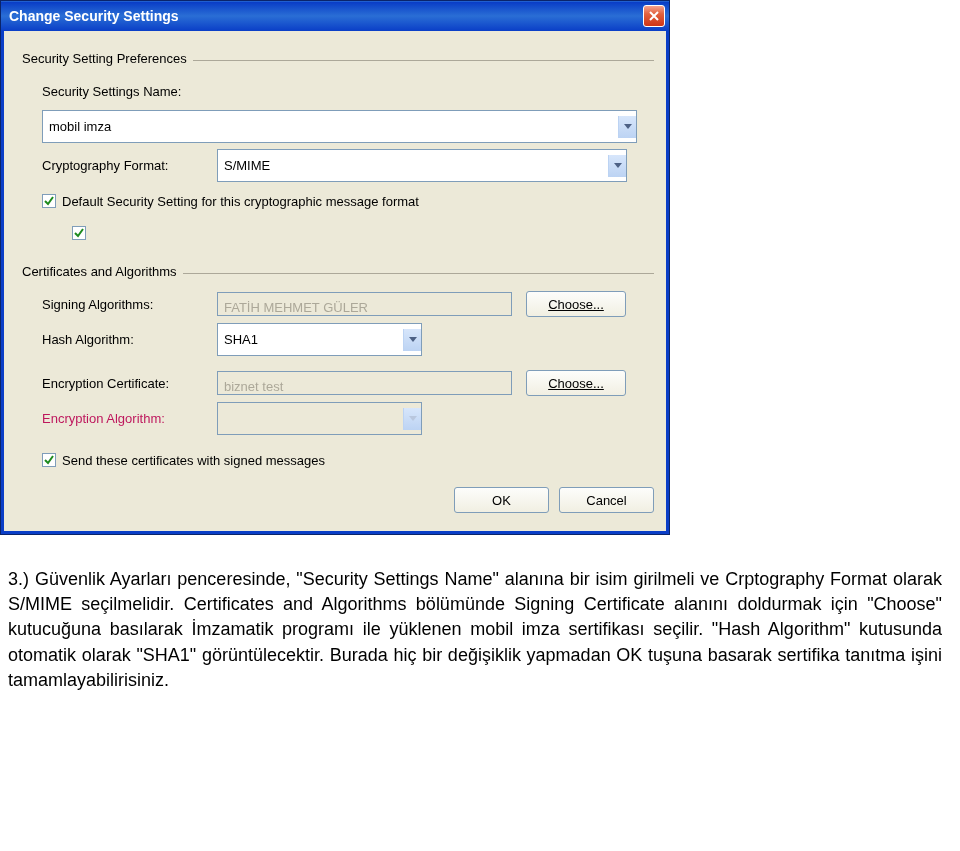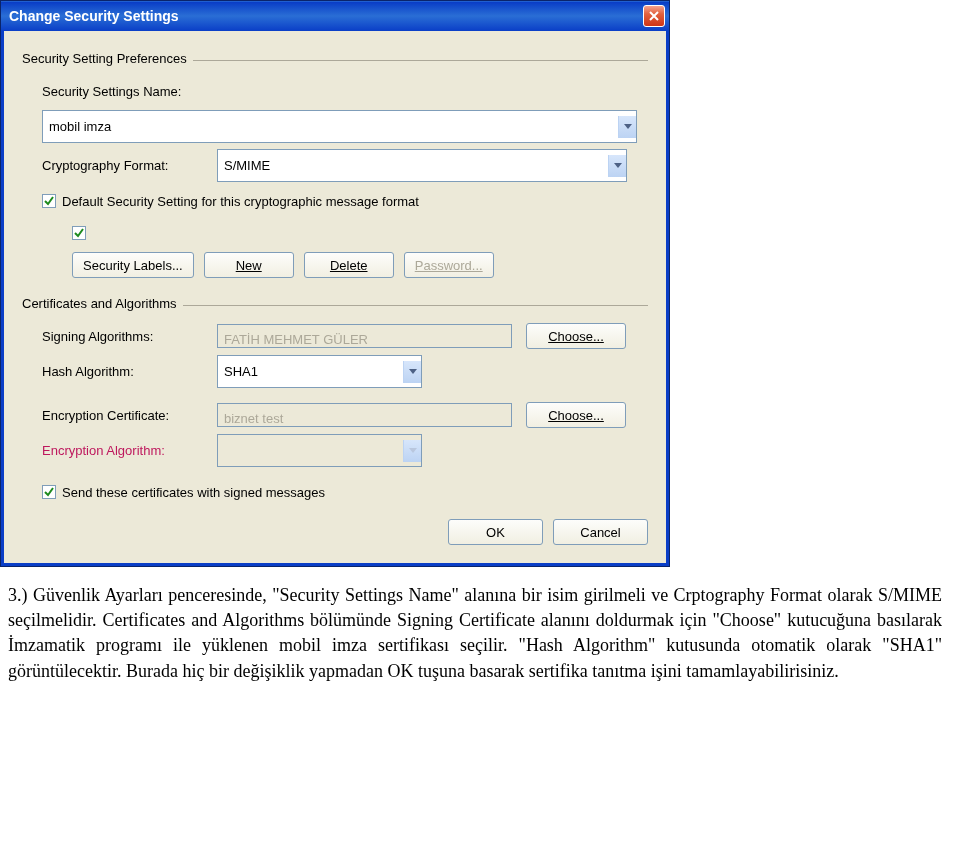--- a/index.html
+++ b/index.html
@@ -39,21 +39,21 @@
     display: flex;
     align-items: center;
     justify-content: center;
     color: #fff;
     font-weight: bold;
     font-size: 14px;
     line-height: 1;
     cursor: pointer;
   }
   .content {
-    padding: 14px 18px 18px 18px;
+    padding: 14px 12px 18px 18px;
     border: 3px solid #0a3ec7;
     border-top: none;
     background: #ece9d8;
   }
   .group {
     margin-bottom: 12px;
     position: relative;
     padding: 6px 0 0 0;
   }
   .group-legend {
@@ -174,24 +174,24 @@
   }
   .btn-row-bottom {
     display: flex;
     justify-content: flex-end;
     margin-top: 14px;
   }
   .btn-row-bottom .btn { margin-left: 10px; margin-right: 0; min-width: 95px; }
 
   
   .doctext {
-    font-family: Liberation Serif, serif;
+    font-family: Liberation Sans, sans-serif;
     font-size: 18px;
     line-height: 1.4;
-    padding: 16px 8px 20px 8px;
+    padding: 32px 8px 20px 8px;
     color: #000;
     width: 950px;
     text-align: justify;
   }
   .underline { text-decoration: underline; }
 </style>
 </head>
 <body>
 
 <div class="dialog">
@@ -249,32 +249,20 @@
       </div>
 
       <div class="row indent2 checkbox-row">
         <span class="checkbox">
           <svg class="check" width="10" height="10" viewBox="0 0 10 10">
               <path d="M1 5 L4 8 L9 1" stroke="#1d8a1d" stroke-width="2" fill="none"></path>
             </svg>
         </span>
       </div>
 
-      <div class="row indent-btns">
-        <span class="btn">Security Labels...</span>
-        <span class="btn small">
-            <span class="underline">New</span>
-          </span>
-        <span class="btn small">
-            <span class="underline">Delete</span>
-          </span>
-        <span class="btn small disabled">
-            <span class="underline">Password...</span>
-          </span>
-      </div>
     </div>
 
     <div class="group">
       <div class="group-line"></div>
       <div class="group-legend-wrap">
         <span class="group-legend">Certificates and Algorithms</span>
       </div>
 
       <div class="row indent1">
         <span class="label">Signing Algorithms:</span>

